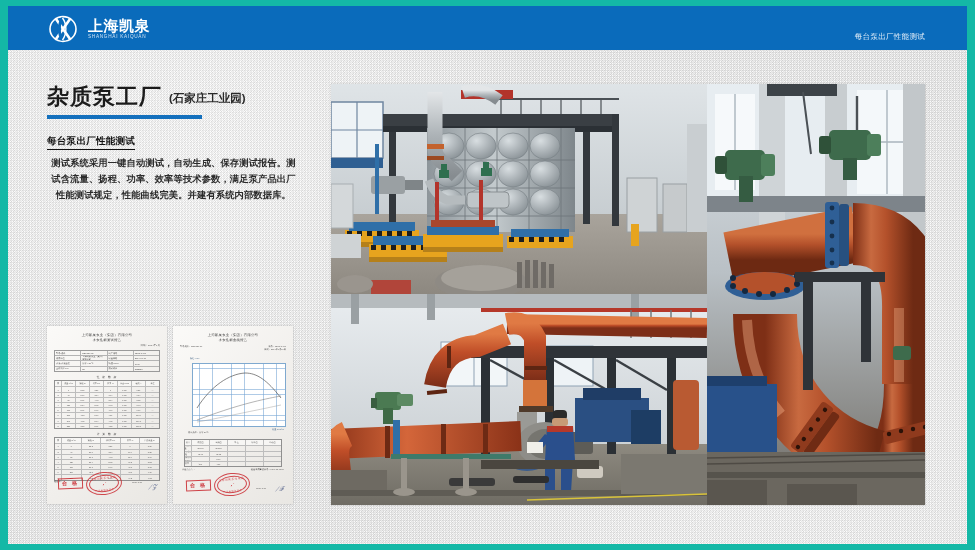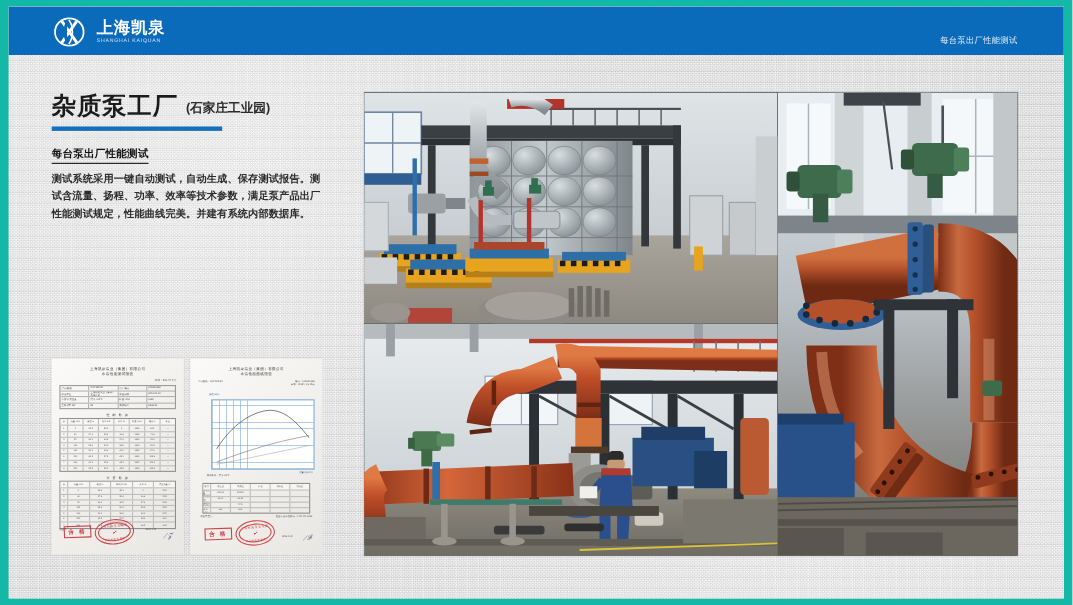--- a/index.html
+++ b/index.html
@@ -56,21 +56,21 @@
   #title-sub{font-size:11.5px;font-weight:bold;color:#2a2a2a;padding-bottom:2px;white-space:nowrap;}
   #title-rule{margin-top:7px;width:155px;height:4px;background:#1470bd;}
 
   #body-block{position:absolute;left:47px;top:130px;width:253px;}
   #body-heading{
     font-size:9.6px;font-weight:bold;color:#111;letter-spacing:.2px;
     border-bottom:1.2px solid #111;display:inline-block;padding-bottom:1px;
   }
   #body-text{
     margin-top:6px;font-size:9.3px;color:#2b2b2b;line-height:1.72;
-    letter-spacing:.1px;font-weight:bold;
+    letter-spacing:.1px;font-weight:bold;text-align:center;
   }
 
   
   .doc{
     position:absolute;background:#f4f3f1;
     box-shadow:0 0 2px rgba(0,0,0,.18);
     overflow:hidden;
   }
   #doc-report{left:47px;top:326px;width:120px;height:178px;}
   #doc-curve{left:173px;top:326px;width:120px;height:178px;}

